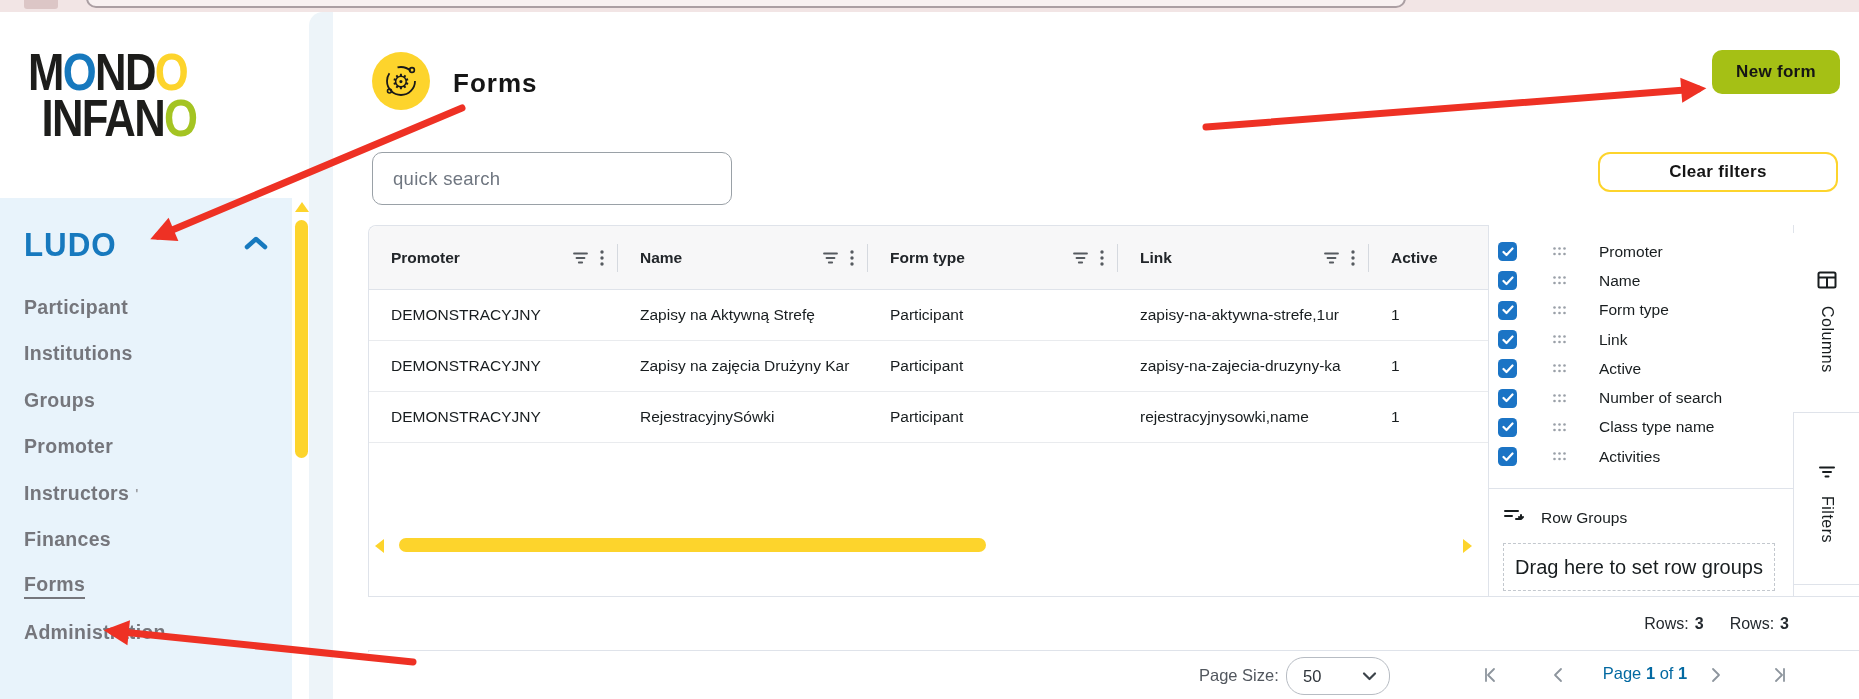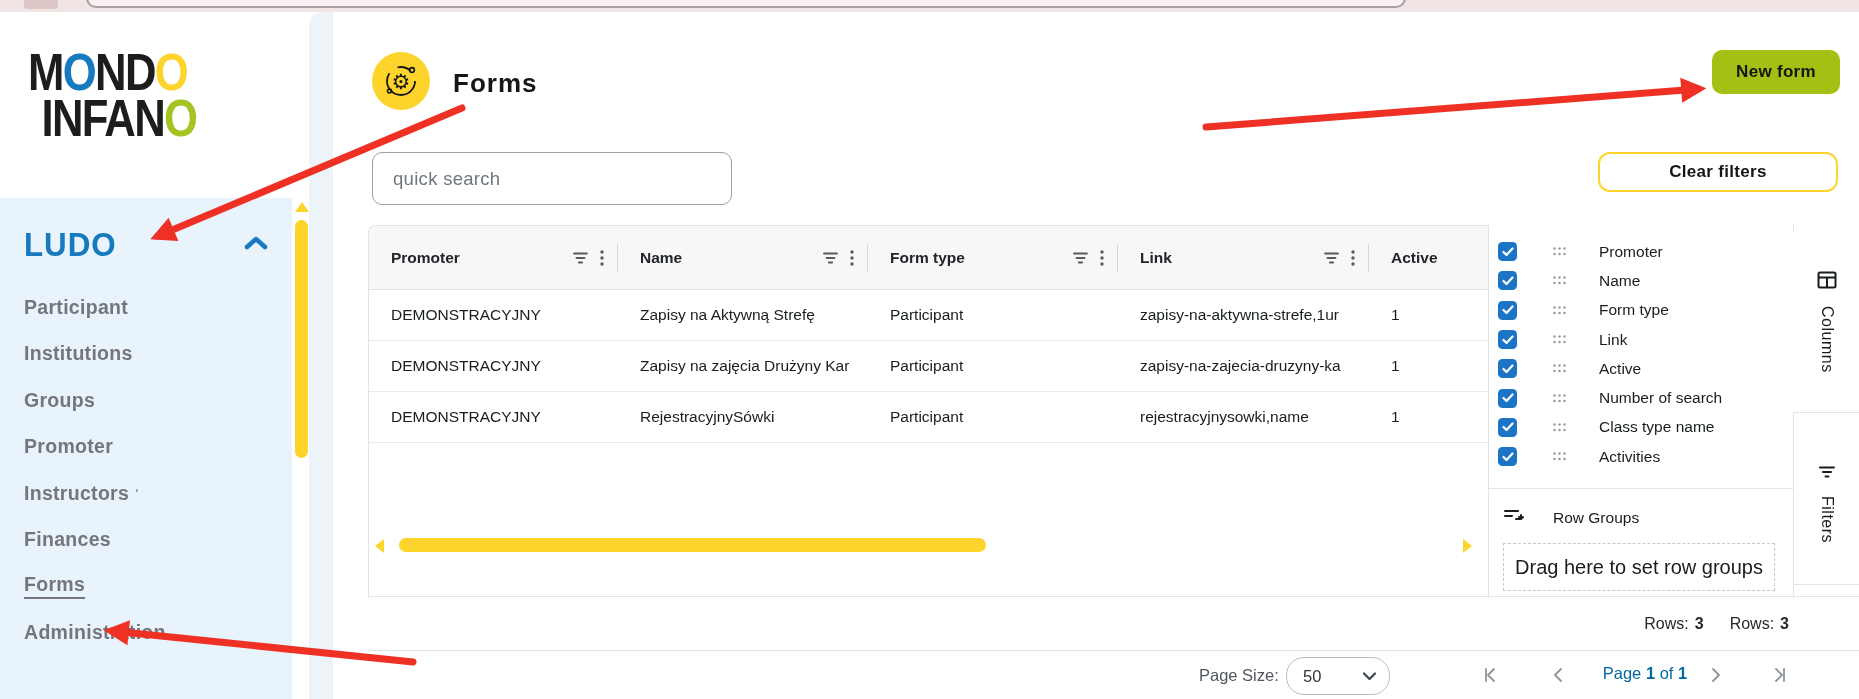--- a/index.html
+++ b/index.html
@@ -73,21 +73,21 @@
 
   
   .tool-panel{position:absolute;left:1488px;top:225px;width:305px;height:371px;border-left:1px solid #dfe3ea;background:#fff;}
   .cb-list{position:absolute;left:0;top:12px;width:100%;}
   .cb-row{height:29.3px;display:flex;align-items:center;}
   .cb-box{margin-left:9px;width:19px;height:19px;border-radius:4.5px;background:#1b74c5;display:flex;align-items:center;justify-content:center;cursor:pointer;flex:none;}
   .drag-dots{margin-left:36px;cursor:grab;flex:none;display:flex;align-items:center;}
   .cb-label{margin-left:33px;font-size:15.5px;color:#181d1f;white-space:nowrap;}
   .panel-div{position:absolute;left:0;top:263px;width:100%;height:1px;background:#dfe3ea;}
   .rowgroups-head{position:absolute;left:14px;top:282px;display:flex;align-items:center;gap:16px;}
-  .rowgroups-head .rg-label{font-size:15.5px;color:#181d1f;margin-left:12px;}
+  .rowgroups-head .rg-label{font-size:15.5px;color:#181d1f;}
   .drop-zone{position:absolute;left:14px;top:318px;width:272px;height:48px;border:1.5px dashed #c3c8ce;display:flex;align-items:center;justify-content:center;font-size:20px;color:#181d1f;background:#fff;}
 
   
   .tab-strip{position:absolute;left:1793px;top:225px;width:66px;height:371px;background:#fff;border-left:1px solid #dfe3ea;}
   .side-tab{position:absolute;left:-1px;width:67px;display:flex;flex-direction:column;align-items:center;cursor:pointer;}
   .side-tab .vlabel{writing-mode:vertical-rl;text-orientation:mixed;font-size:16px;color:#181d1f;margin-top:13px;letter-spacing:.5px;}
   .tab-columns{top:8px;height:179px;background:#fff;}
   .tab-filters{top:187px;height:173px;border-top:1px solid #dfe3ea;border-bottom:1px solid #dfe3ea;padding-top:52px;}
   .tab-columns{padding-top:38px;}
 

